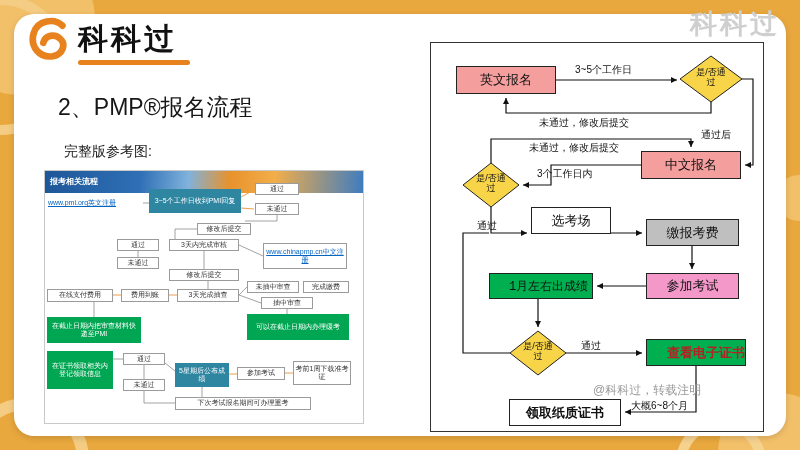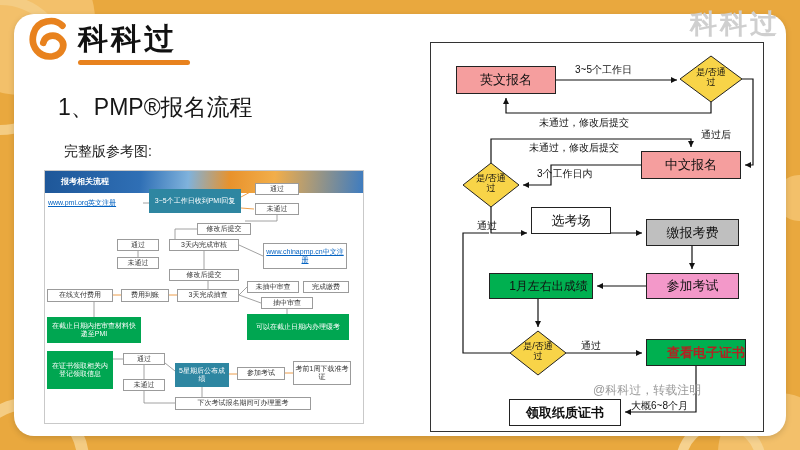--- a/index.html
+++ b/index.html
@@ -16,35 +16,35 @@
         border-radius:3px;z-index:3;}
   .wm-top{position:absolute;right:20px;top:6px;font-size:27px;font-weight:bold;color:#CFCFCF;
         letter-spacing:3px;z-index:4;}
   .title{position:absolute;left:58px;top:92px;font-size:23px;color:#161616;z-index:3;}
   .subtitle{position:absolute;left:64px;top:143px;font-size:14px;color:#222;z-index:3;}
   
   .mini{position:absolute;left:44px;top:170px;width:318px;height:252px;background:#fff;
         border:1px solid #c9c9c9;z-index:3;overflow:hidden;}
   .mini-head{position:absolute;left:0;top:0;width:100%;height:22px;
         background:linear-gradient(95deg,#1E5799 0%,#2F6FB5 30%,#7FB2DC 45%,#E8922C 58%,#F2AE4A 72%,#3E7CC0 100%);
-        color:#fff;font-size:8px;font-weight:bold;line-height:22px;padding-left:16px;box-sizing:border-box;}
+        color:#fff;font-size:8px;font-weight:bold;line-height:22px;padding-left:5px;box-sizing:border-box;}
   .mn{position:absolute;display:flex;align-items:center;justify-content:center;text-align:center;
         font-size:7px;line-height:1.15;background:#fff;border:1px solid #9b9b9b;color:#333;
         padding:0 1px;box-sizing:border-box;}
   .mn.teal{background:#2E86A1;border-color:#2E86A1;color:#fff;}
   .mn.green{background:#00A651;border-color:#00A651;color:#fff;}
   .mn.link{background:none;border:none;color:#0563C1;text-decoration:underline;justify-content:flex-start;text-align:left;}
   .mn.bluetext{color:#0563C1;text-decoration:underline;}
   .mini-svg{position:absolute;left:0;top:0;z-index:0;}
   
   .flow{position:absolute;left:430px;top:42px;width:332px;height:388px;border:1px solid #333;
         background:#fff;z-index:3;}
   .flow svg{position:absolute;left:0;top:0;}
   .fn{position:absolute;display:flex;align-items:center;justify-content:center;text-align:center;
-        border:1px solid #222;font-size:13px;color:#111;box-sizing:border-box;background:#fff;}
+        border:1px solid #222;font-size:13px;color:#111;box-sizing:border-box;background:#fff;font-family:Liberation Mono, monospace;}
   .fn.pink{background:#F59E9E;}
   .fn.grayb{background:#BFBFBF;}
   .fn.greenb{background:#00B050;}
   .fn.magenta{background:#F398C9;}
   .fn.redtext{color:#B22222;font-weight:600;}
   .fn.bold{font-weight:700;}
   .dtext{position:absolute;font-size:9px;line-height:1.15;text-align:center;color:#111;}
   .flab{position:absolute;font-size:10px;color:#111;white-space:nowrap;}
   .fwm{position:absolute;font-size:12px;color:#999;white-space:nowrap;}
 </style>
@@ -64,21 +64,21 @@
 
   <div class="logo-row">
     <svg class="logo-icon" viewBox="0 0 48 48">
       <path d="M38 10 C 30 2, 12 4, 8 18 C 4 32, 14 44, 28 42 C 38 40, 42 30, 36 24 C 30 18, 20 20, 18 28" stroke="#E8821E" stroke-width="7" fill="none" stroke-linecap="round"></path>
     </svg>
     <span class="logo-text">科科过</span>
   </div>
   <div class="logo-underline"></div>
   <div class="wm-top">科科过</div>
 
-  <div class="title">1、PMP®报名流程</div>
+  <div class="title">2、PMP®报名流程</div>
   <div class="subtitle">完整版参考图:</div>
 
   <div class="mini">
     <svg class="mini-svg" width="318" height="252">
       <path d="M98 32 H104" stroke="#8a8a8a" stroke-width="0.8" fill="none"></path>
       <path d="M196 26 L209 19" stroke="#E8871E" stroke-width="0.8" fill="none"></path>
       <path d="M196 37 L209 38" stroke="#E8871E" stroke-width="0.8" fill="none"></path>
       <path d="M232 44 V50 H200" stroke="#8a8a8a" stroke-width="0.8" fill="none"></path>
       <path d="M152 58 H130 V68" stroke="#8a8a8a" stroke-width="0.8" fill="none"></path>
       <path d="M93 80 V86" stroke="#8a8a8a" stroke-width="0.8" fill="none"></path>

